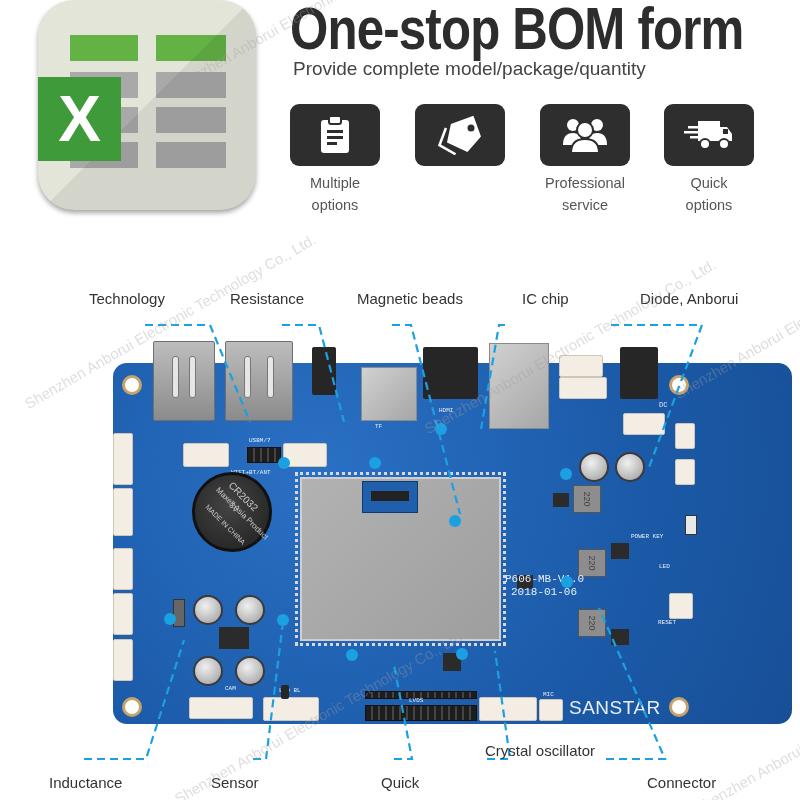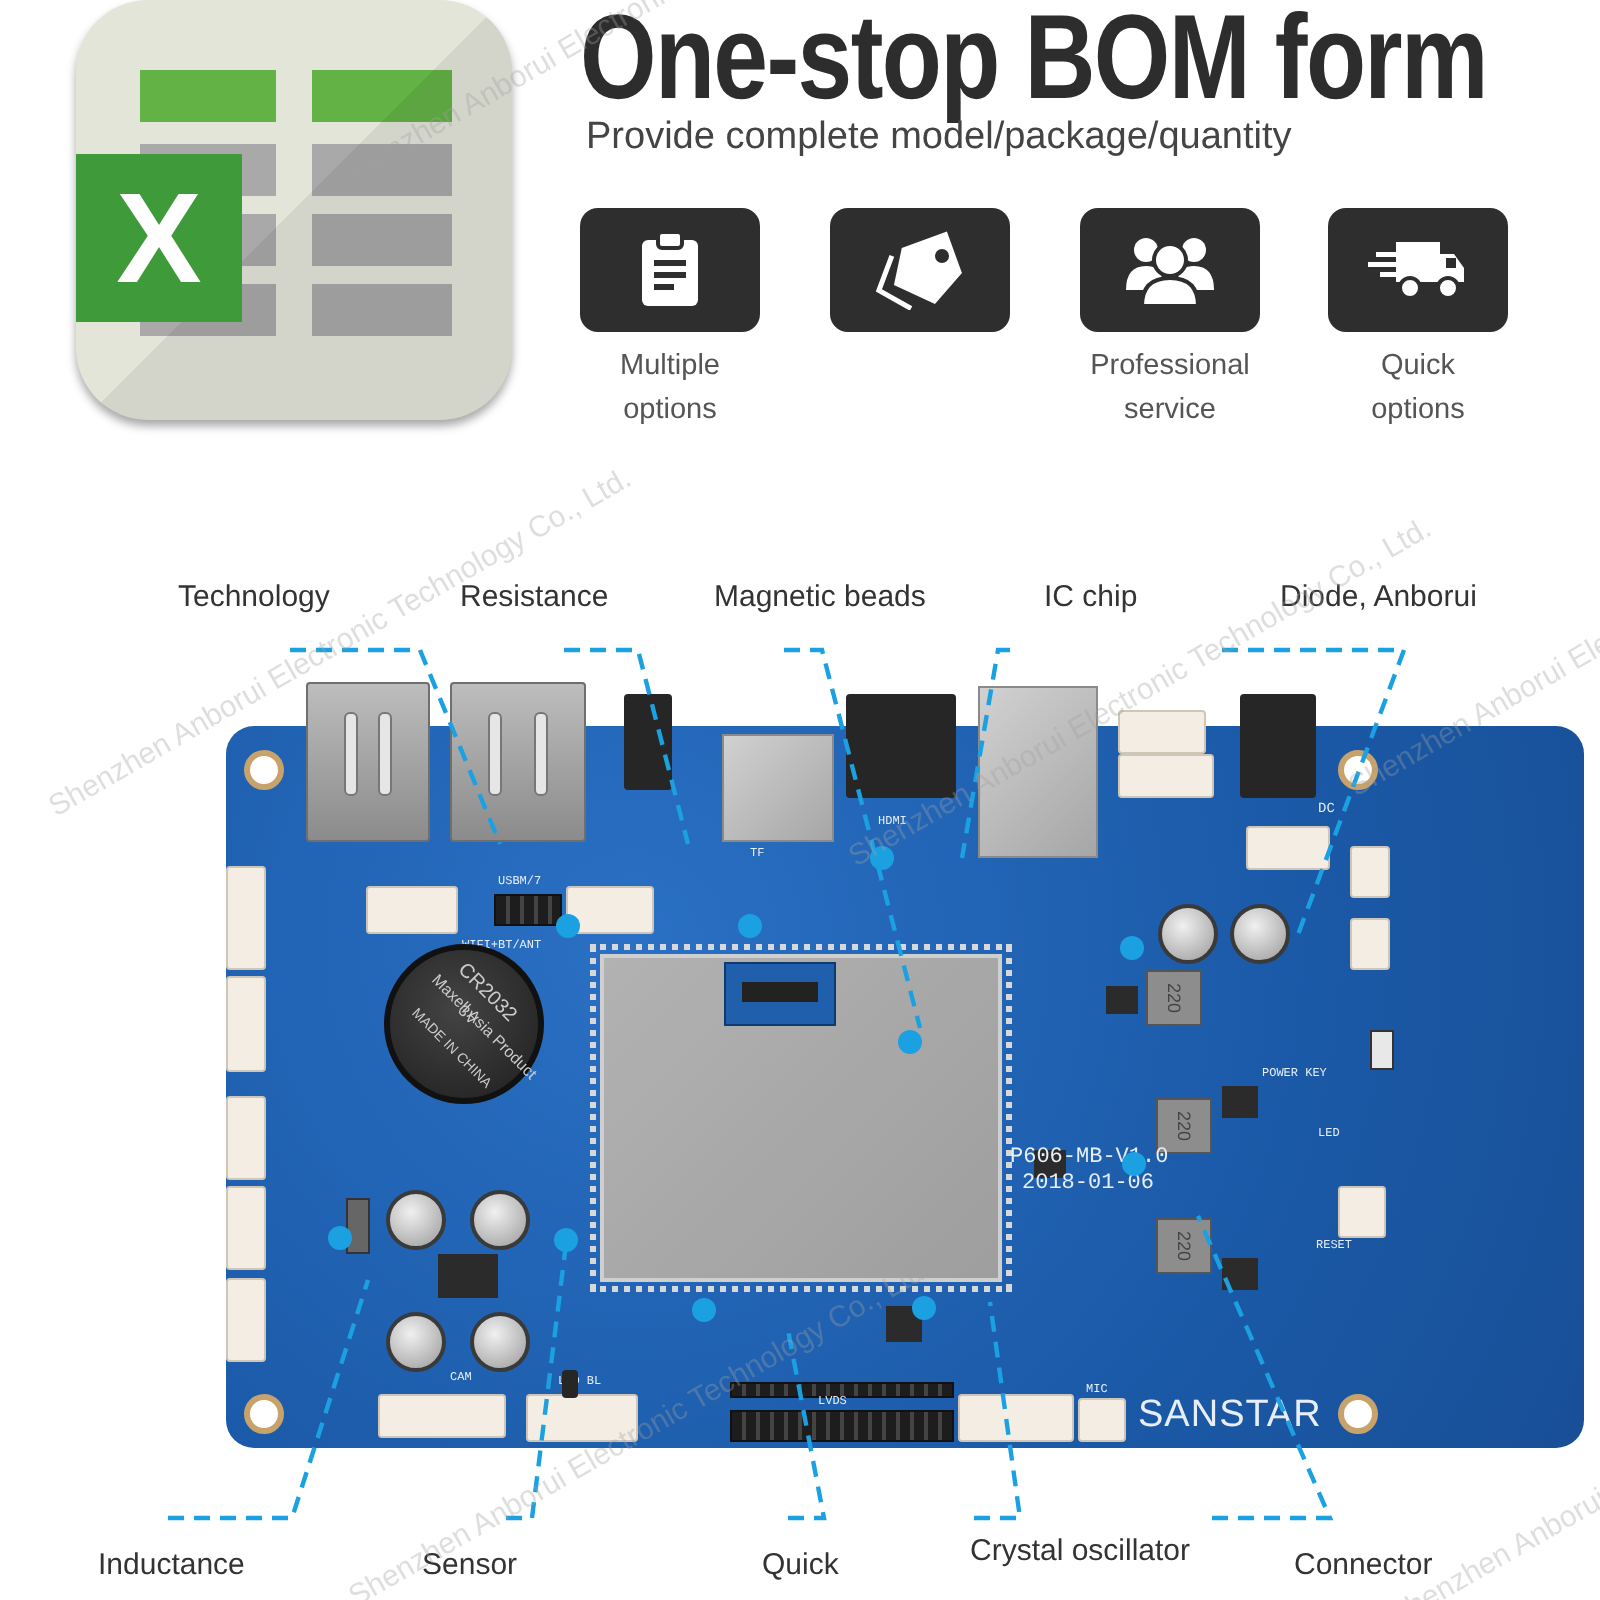--- a/index.html
+++ b/index.html
@@ -246,21 +246,21 @@
     <circle cx="283" cy="620" r="6"></circle>
     <circle cx="352" cy="655" r="6"></circle>
     <circle cx="462" cy="654" r="6"></circle>
     <circle cx="567" cy="582" r="6"></circle>
   </g>
 </svg>
 
 <div class="abs callout-label" style="left:49px;top:774px;">Inductance</div>
 <div class="abs callout-label" style="left:211px;top:774px;">Sensor</div>
 <div class="abs callout-label" style="left:381px;top:774px;">Quick</div>
-<div class="abs callout-label" style="left:485px;top:767px;">Crystal oscillator</div>
+<div class="abs callout-label" style="left:485px;top:742px;">Crystal oscillator</div>
 <div class="abs callout-label" style="left:647px;top:774px;">Connector</div>
 
 <div class="watermark" style="left:175px;top:80px;transform:rotate(-30deg);">Shenzhen Anborui Electronic Technology Co., Ltd.</div>
 <div class="watermark" style="left:30px;top:395px;transform:rotate(-30deg);">Shenzhen Anborui Electronic Technology Co., Ltd.</div>
 <div class="watermark" style="left:430px;top:420px;transform:rotate(-30deg);">Shenzhen Anborui Electronic Technology Co., Ltd.</div>
 <div class="watermark" style="left:680px;top:385px;transform:rotate(-30deg);">Shenzhen Anborui Electronic Technology Co., Ltd.</div>
 <div class="watermark" style="left:180px;top:790px;transform:rotate(-30deg);">Shenzhen Anborui Electronic Technology Co., Ltd.</div>
 <div class="watermark" style="left:700px;top:800px;transform:rotate(-30deg);">Shenzhen Anborui Electronic Technology Co., Ltd.</div>
 
 </body></html>

